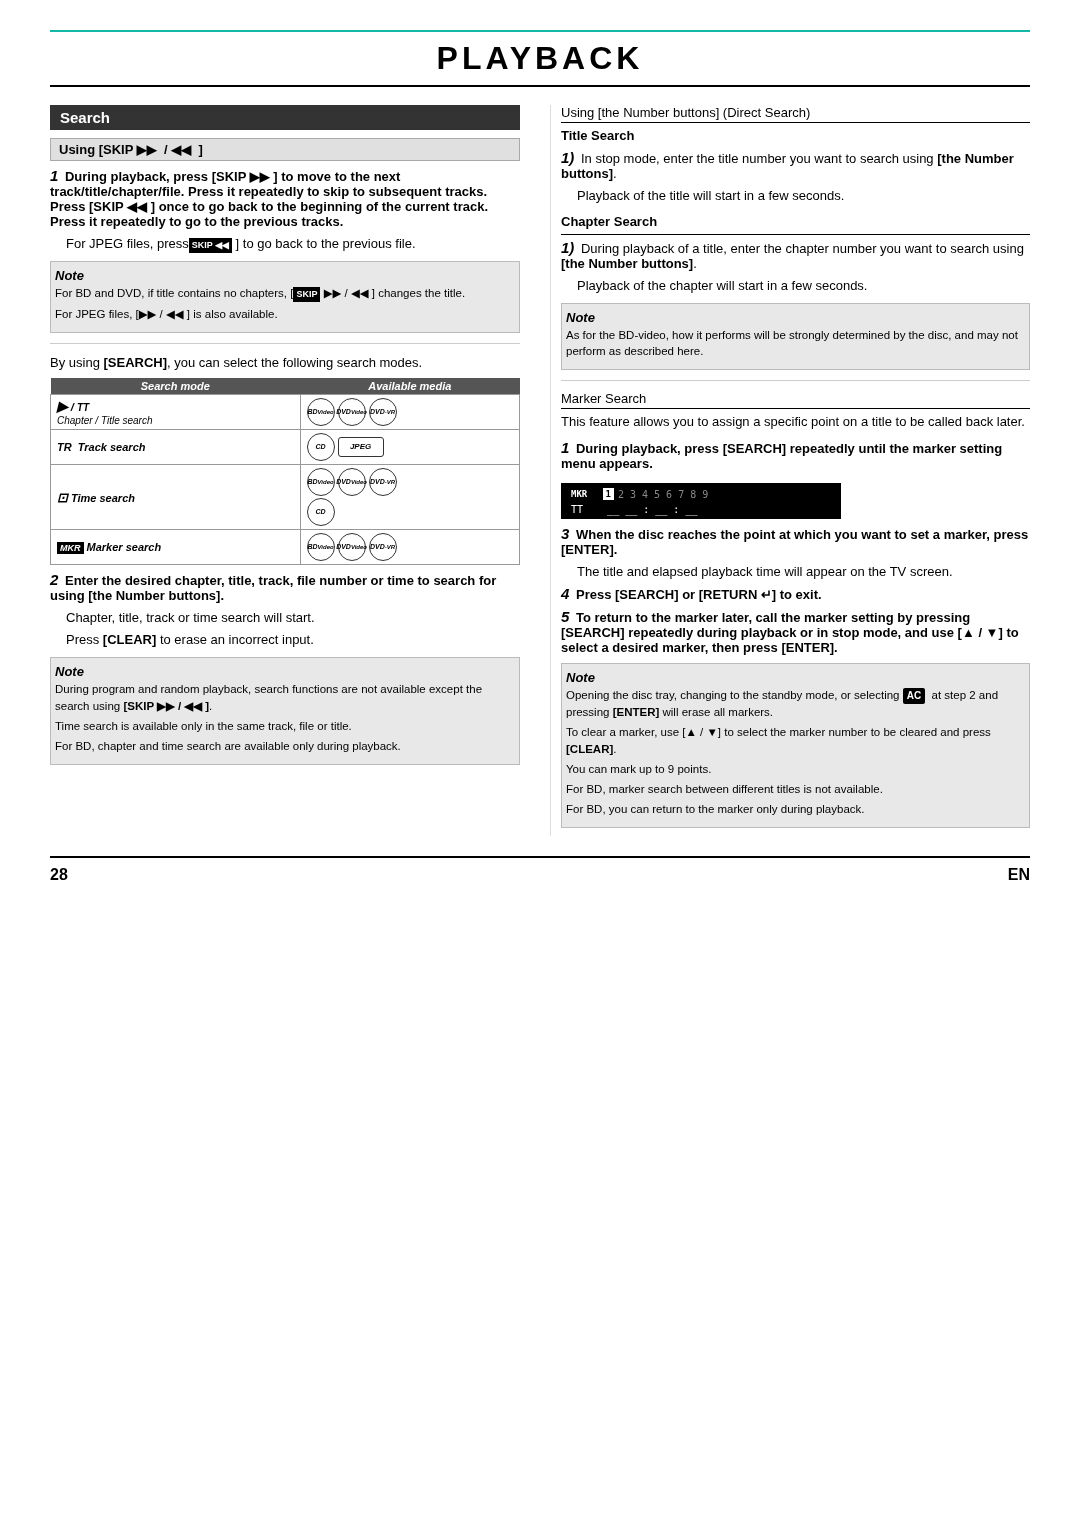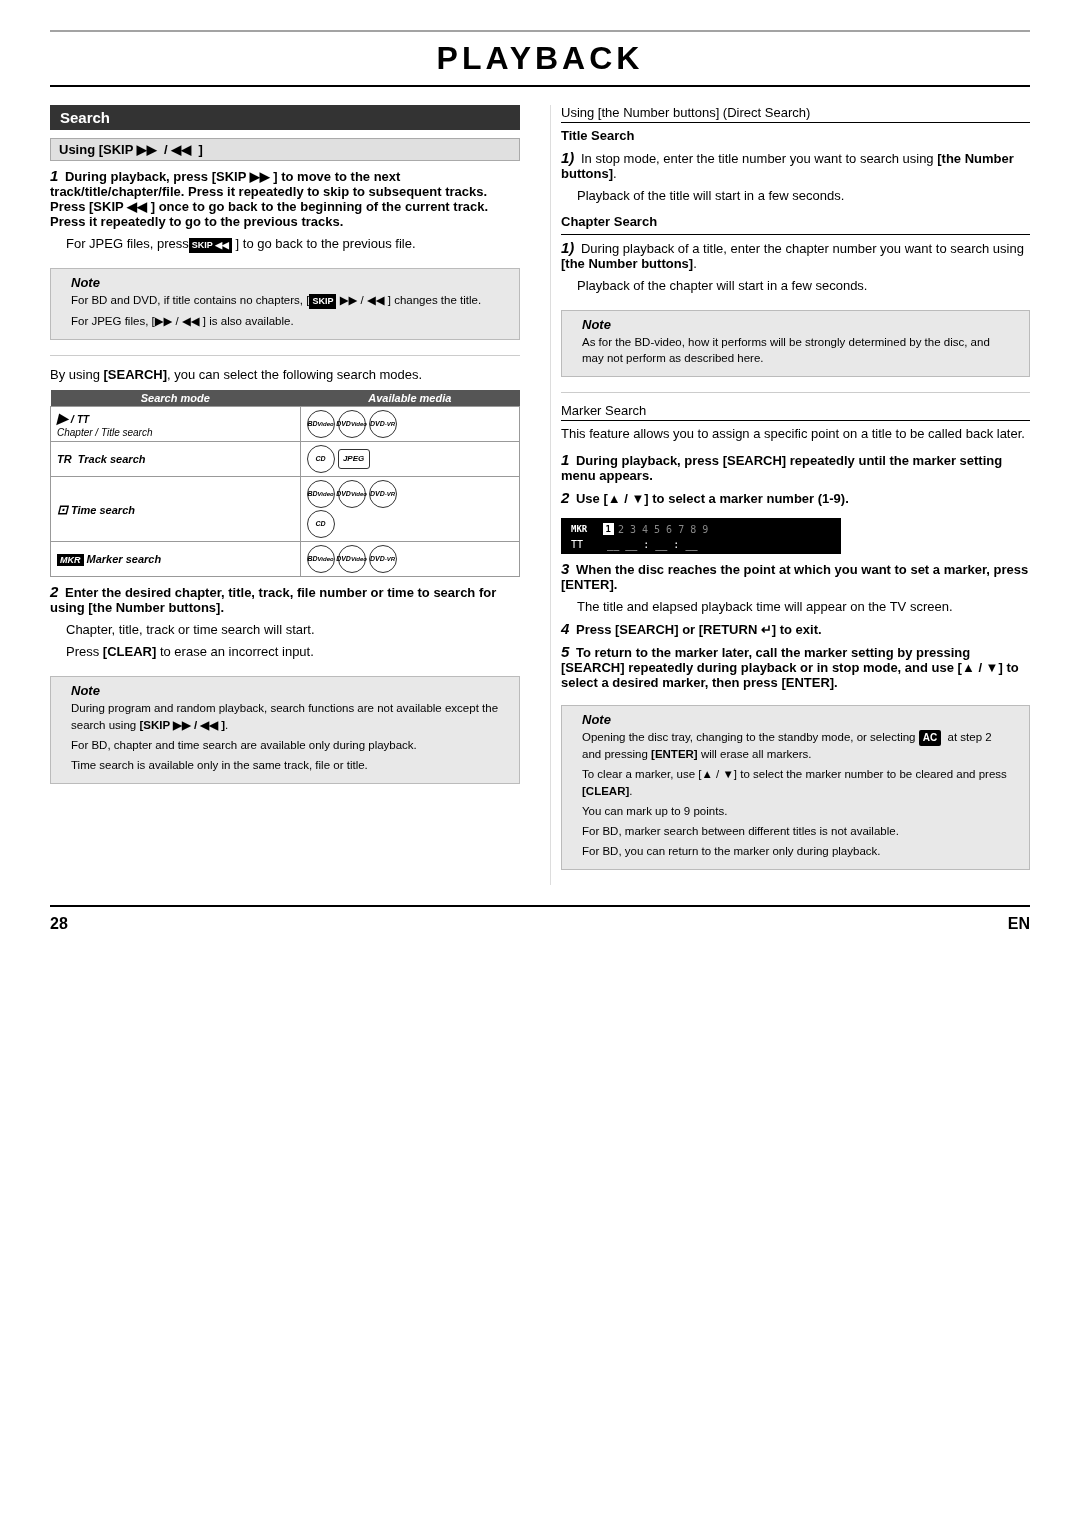--- a/index.html
+++ b/index.html
@@ -11,21 +11,21 @@
       width: 1080px;
       min-height: 1528px;
       padding: 30px 50px;
     }
     .page-title {
       text-align: center;
       font-size: 32px;
       font-weight: bold;
       letter-spacing: 4px;
       margin-bottom: 18px;
-      border-top: 2px solid #a3a3a3;
+      border-top: 2px solid #14b8a6;
       border-bottom: 2px solid #000;
       padding: 8px 0;
     }
     .two-col {
       display: grid;
       grid-template-columns: 1fr 1fr;
       gap: 0 20px;
     }
     .section-header {
       background: #333;
@@ -46,22 +46,22 @@
       background: #e0e0e0;
       padding: 3px 8px;
       font-weight: bold;
       font-size: 13px;
       margin-bottom: 6px;
       border: 1px solid #aaa;
     }
     .note-box {
       background: #e8e8e8;
       border: 1px solid #bbb;
-      padding: 6px 20px;
-      margin: 15px 0;
+      padding: 6px 4px;
+      margin: 8px 0;
       font-size: 11.5px;
     }
     .note-box .note-title {
       font-style: italic;
       font-weight: bold;
       font-size: 13px;
       display: block;
       margin-bottom: 2px;
     }
     .bold { font-weight: bold; }
@@ -98,21 +98,21 @@
       font-size: 7px;
       font-weight: bold;
       background: #fff;
       text-align: center;
       line-height: 1.1;
       flex-shrink: 0;
     }
     .media-icon.bd { border-color: #333; }
     .media-icon.dvd { border-color: #333; }
     .media-icon.cd { border-color: #333; }
-    .media-icon.jpeg { border: 1px solid #333; border-radius: 3px; width: 32px; height: 20px; font-size: 8px; }
+    .media-icon.jpeg { border: 1px solid #333; border-radius: 3px; width: 46px; height: 20px; font-size: 8px; }
     .marker-display {
       background: #000;
       color: #fff;
       padding: 4px 10px;
       font-family: monospace;
       font-size: 12px;
       margin: 6px 0;
       display: inline-block;
       min-width: 280px;
     }
@@ -280,22 +280,22 @@
     <div class="step">
       <span class="step-num">2</span>
       <span class="bold">Enter the desired chapter, title, track, file number or time to search for using [the Number buttons].</span>
     </div>
     <p class="indent">Chapter, title, track or time search will start.</p>
     <p class="indent">Press <span class="bold">[CLEAR]</span> to erase an incorrect input.</p>
 
     <div class="note-box">
       <span class="note-title">Note</span>
       <p>During program and random playback, search functions are not available except the search using <span class="bold">[SKIP ▶▶&nbsp;/&nbsp;◀◀&nbsp;]</span>.</p>
+      <p>Time search is available only in the same track, file or title.</p>
       <p>For BD, chapter and time search are available only during playback.</p>
-      <p>Time search is available only in the same track, file or title.</p>
     </div>
   </div>
 
   <div class="right-col">
     
     <div class="subsection-header">Using [the Number buttons] (Direct Search)</div>
 
     <div>
       <p class="bold" style="margin-bottom:4px;">Title Search</p>
       <div class="step">
@@ -321,24 +321,20 @@
 
     
     <div class="subsection-header">Marker Search</div>
     <p>This feature allows you to assign a specific point on a title to be called back later.</p>
 
     <div class="step" style="margin-top:8px;">
       <span class="step-num">1</span>
       <span class="bold">During playback, press [SEARCH] repeatedly until the marker setting menu appears.</span>
     </div>
 
-    <div class="step">
-      <span class="step-num">2</span>
-      <span class="bold">Use [▲ / ▼] to select a marker number (1-9).</span>
-    </div>
 
     
     <div class="marker-display">
       <div class="marker-row">
         <span style="font-size:9px;font-weight:bold;">MKR</span>&nbsp;
         <span style="background:#fff;color:#000;padding:1px 3px;font-size:9px;font-weight:bold;">1</span>
         <span style="color:#888;font-size:10px;">2 3 4 5 6 7 8 9</span>
       </div>
       <div style="font-size:10px;margin-top:3px;font-family:monospace;">
         TT &nbsp;&nbsp; __ __ : __ : __

